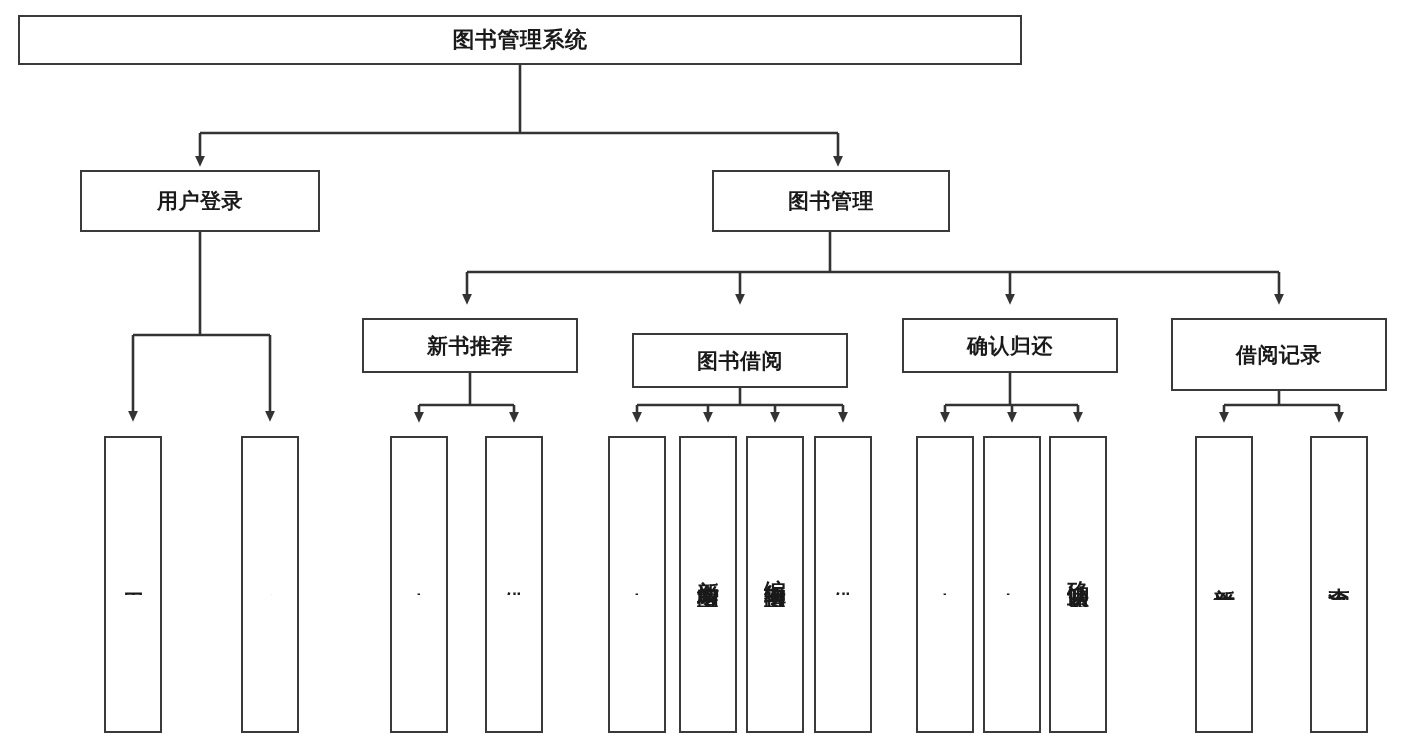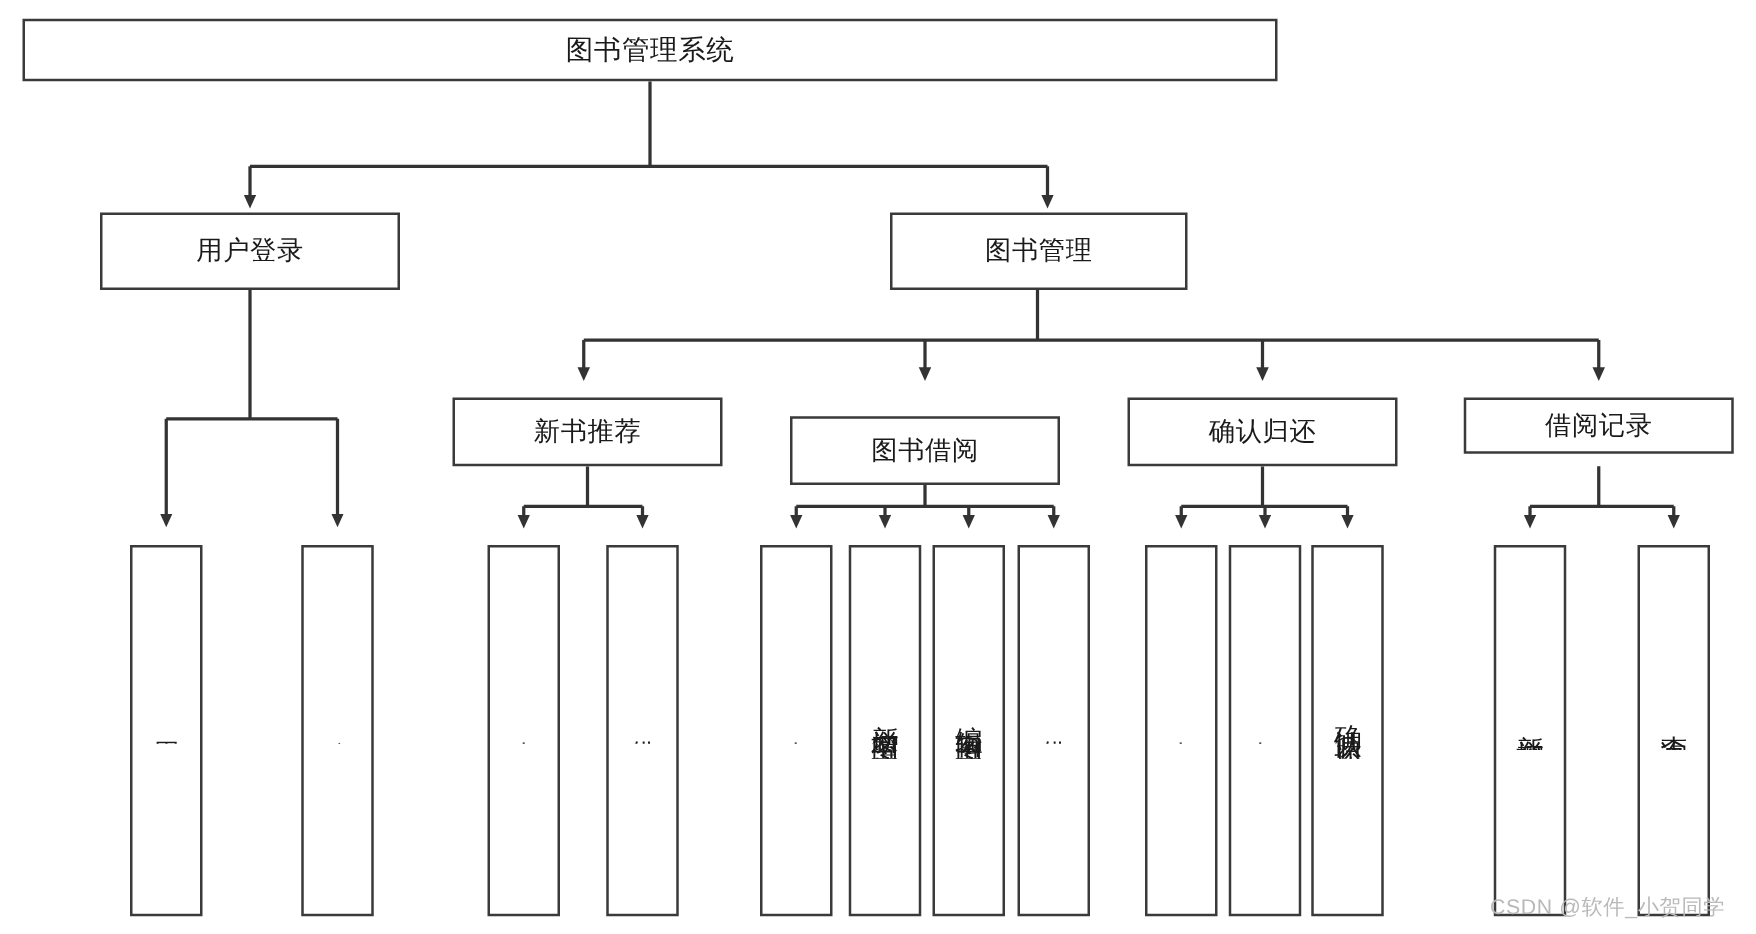--- a/index.html
+++ b/index.html
@@ -10,20 +10,21 @@
   body {
     font-family: "Liberation Sans", "DejaVu Sans", sans-serif;
     color: #111111;
   }
   #canvas {
     position: relative;
     width: 1405px;
     height: 747px;
     background: #ffffff;
     overflow: hidden;
+    font-weight: bold;
   }
   svg#edges {
     position: absolute;
     left: 0;
     top: 0;
     width: 1405px;
     height: 747px;
     pointer-events: none;
   }
   .node {
@@ -142,21 +143,21 @@
 
   <div class="node h" style="left:362px; top:318px; width:216px; height:55px;">
     <span class="lbl">新书推荐</span>
   </div>
   <div class="node h" style="left:632px; top:318px; width:216px; height:55px;margin-top:15px;">
     <span class="lbl">图书借阅</span>
   </div>
   <div class="node h" style="left:902px; top:318px; width:216px; height:55px;">
     <span class="lbl">确认归还</span>
   </div>
-  <div class="node h" style="left:1171px; top:318px; width:216px; height:45px;">
+  <div class="node h" style="left:1171px; top:318px; width:216px; height:73px;">
     <span class="lbl">借阅记录</span>
   </div>
 
   <div class="node v" style="left:104px; top:436px; width:58px; height:297px;">
     <span class="lbl">用户登录</span>
   </div>
   <div class="node v" style="left:241px; top:436px; width:58px; height:297px;">
     <span class="lbl">注销登录</span>
   </div>
 
@@ -190,15 +191,14 @@
     <span class="lbl">确认归还（管理员）</span>
   </div>
 
   <div class="node v" style="left:1195px; top:436px; width:58px; height:297px;">
     <span class="lbl">新增借阅记录</span>
   </div>
   <div class="node v" style="left:1310px; top:436px; width:58px; height:297px;">
     <span class="lbl">查询借阅记录</span>
   </div>
 
-  <div class="watermark">CSDN @软件_小贺同学</div>
 
 </div>
 
 </body></html>

